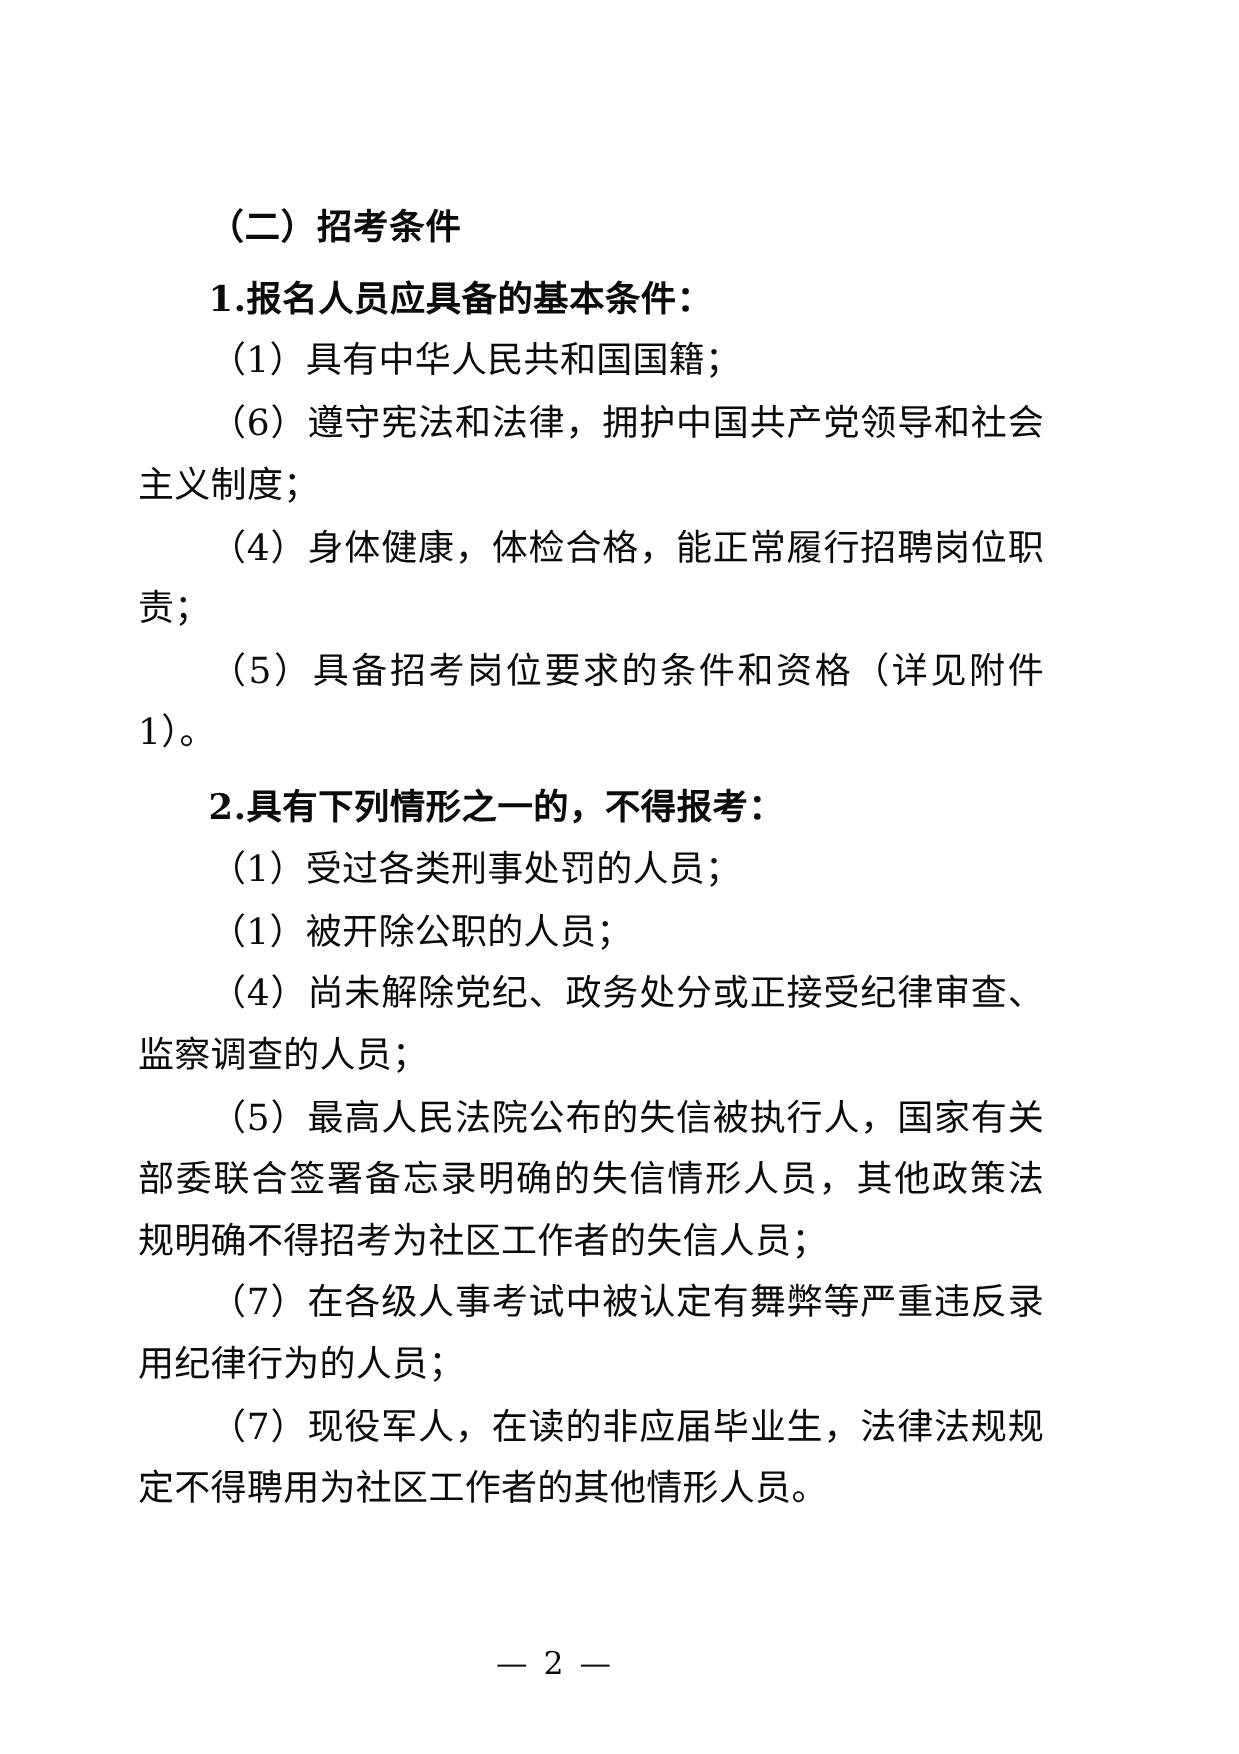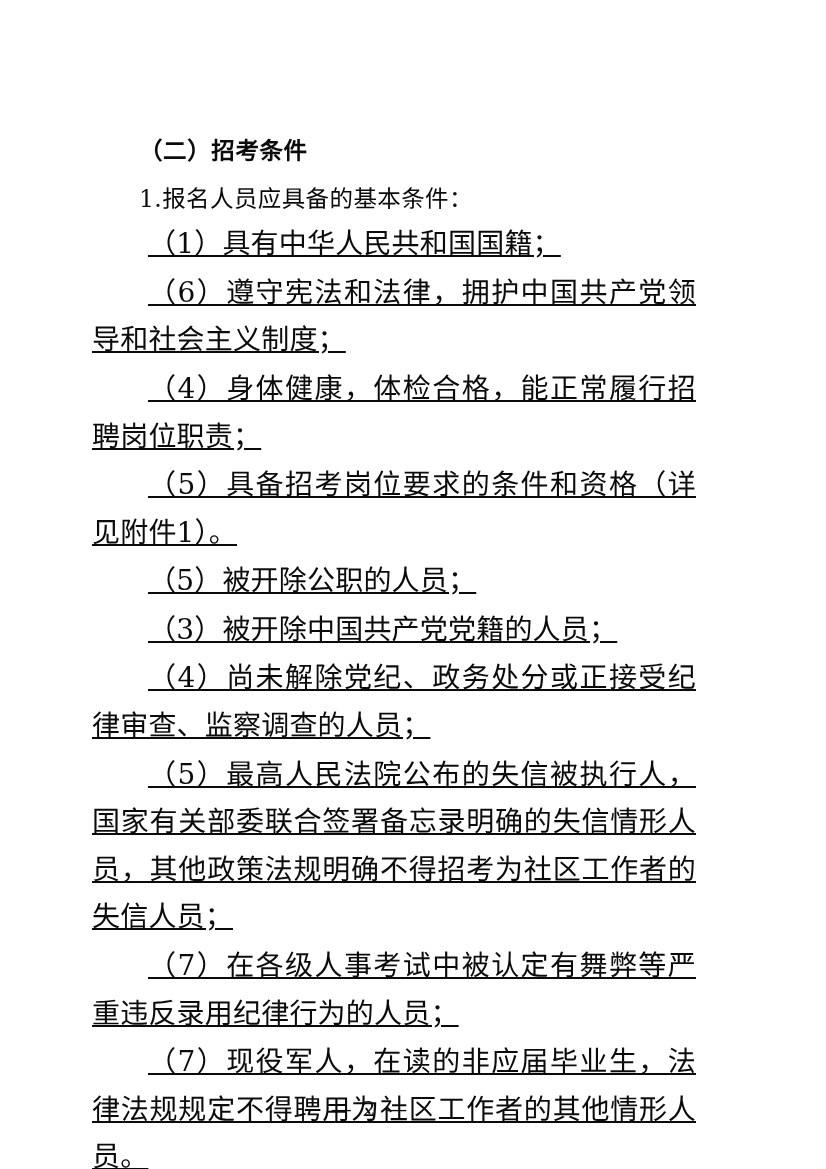--- a/index.html
+++ b/index.html
@@ -30,36 +30,35 @@
   .h-sec {
     font-size: 23.5px;
     font-weight: bold;
     line-height: 1.62;
     letter-spacing: 0.6px;
     margin: 0 0 2px 0;
     text-indent: 2em;
   }
   .h-sub {
     font-size: 23.5px;
-    font-weight: normal;
+    font-weight: bold;
     line-height: 1.62;
     letter-spacing: 0.4px;
     margin: 10px 0 2px 0;
     text-indent: 2em;
   }
   
   .p {
-    font-size: 28px;
+    font-size: 24px;
     line-height: 1.70;
     letter-spacing: 0.2px;
     margin: 0 0 1px 0;
     text-indent: 2em;
     text-align: justify;
     text-justify: inter-ideograph;
-    text-decoration: underline;
   }
   .h-final {
     font-size: 23.5px;
     font-weight: bold;
     line-height: 1.62;
     letter-spacing: 1px;
     margin: 16px 0 0 0;
     text-indent: 2em;
   }
   .footer {
@@ -82,23 +81,24 @@
 
     <div class="h-sec">（二）招考条件</div>
 
     <div class="h-sub">1.报名人员应具备的基本条件：</div>
 
     <div class="p">（1）具有中华人民共和国国籍；</div>
     <div class="p">（6）遵守宪法和法律，拥护中国共产党领导和社会主义制度；</div>
     <div class="p">（4）身体健康，体检合格，能正常履行招聘岗位职责；</div>
     <div class="p">（5）具备招考岗位要求的条件和资格（详见附件1）。</div>
 
+    <div class="h-sub">2.具有下列情形之一的，不得报考：</div>
 
-    <div class="p">（5）被开除公职的人员；</div>
-    <div class="p">（3）被开除中国共产党党籍的人员；</div>
+    <div class="p">（1）受过各类刑事处罚的人员；</div>
+    <div class="p">（1）被开除公职的人员；</div>
     <div class="p">（4）尚未解除党纪、政务处分或正接受纪律审查、监察调查的人员；</div>
     <div class="p">（5）最高人民法院公布的失信被执行人，国家有关部委联合签署备忘录明确的失信情形人员，其他政策法规明确不得招考为社区工作者的失信人员；</div>
     <div class="p">（7）在各级人事考试中被认定有舞弊等严重违反录用纪律行为的人员；</div>
     <div class="p">（7）现役军人，在读的非应届毕业生，法律法规规定不得聘用为社区工作者的其他情形人员。</div>
 
 
   </div>
 
   <div class="footer">— 2 —</div>
 </div>

